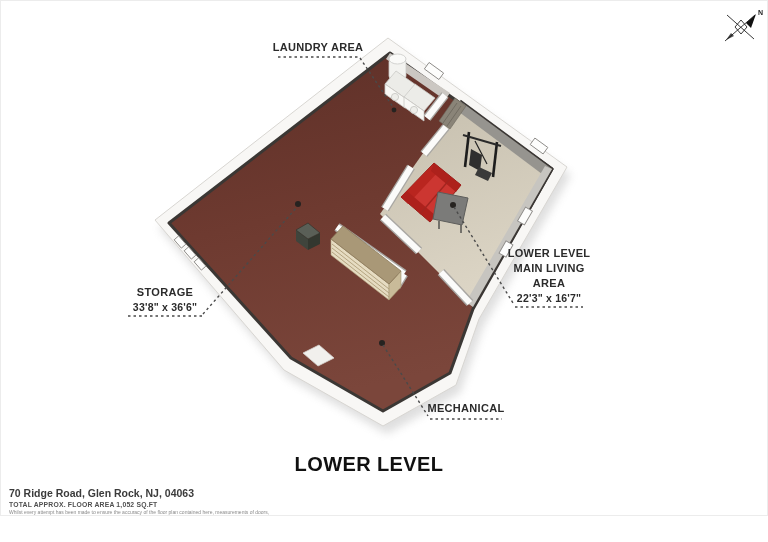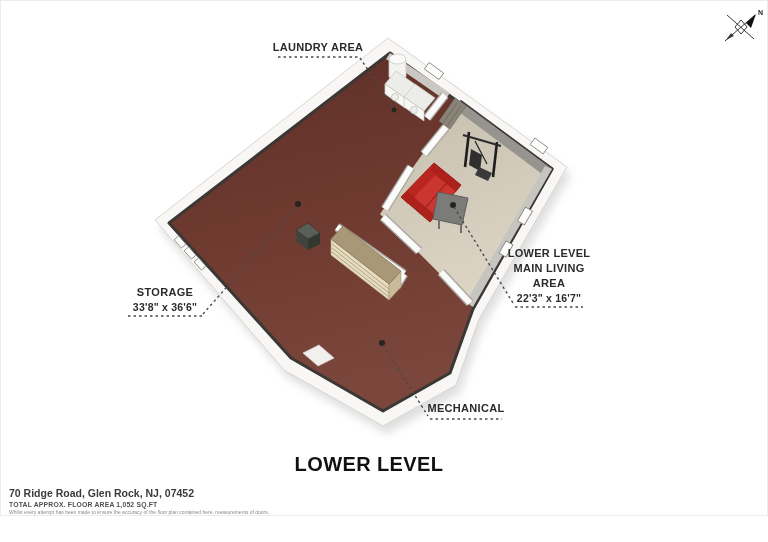--- a/index.html
+++ b/index.html
@@ -183,21 +183,21 @@
     <polygon points="0,-7 6,0 0,7 -6,0" fill="none" stroke="#222" stroke-width="0.9"></polygon>
     <polygon points="15,-13 5,-4 10,1" fill="#111"></polygon>
     <polygon points="-15,13 -7,9 -10,6" fill="#111" opacity="0.75"></polygon>
     <text class="north-n" x="17" y="-12">N</text>
   </g>
 </svg>
 
 <div id="plan-title">LOWER LEVEL</div>
 
 <div id="footer">
-  <div class="addr">70 Ridge Road, Glen Rock, NJ, 07452</div>
+  <div class="addr">70 Ridge Road, Glen Rock, NJ, 04063</div>
   <div class="area">TOTAL APPROX. FLOOR AREA 1,052 SQ.FT</div>
   <div class="disc">Whilst every attempt has been made to ensure the accuracy of the floor plan contained here, measurements of doors,</div>
   <div class="disc">windows, rooms and any other items are approximate and no responsibility is taken for any error, omission, or misstatement.</div>
   <div class="disc">This plan is for illustrative purposes only and should be used as such by any prospective purchaser.</div>
 </div>
 <div id="listing-id">5426661</div>
 
 </div>
 
 </body></html>

